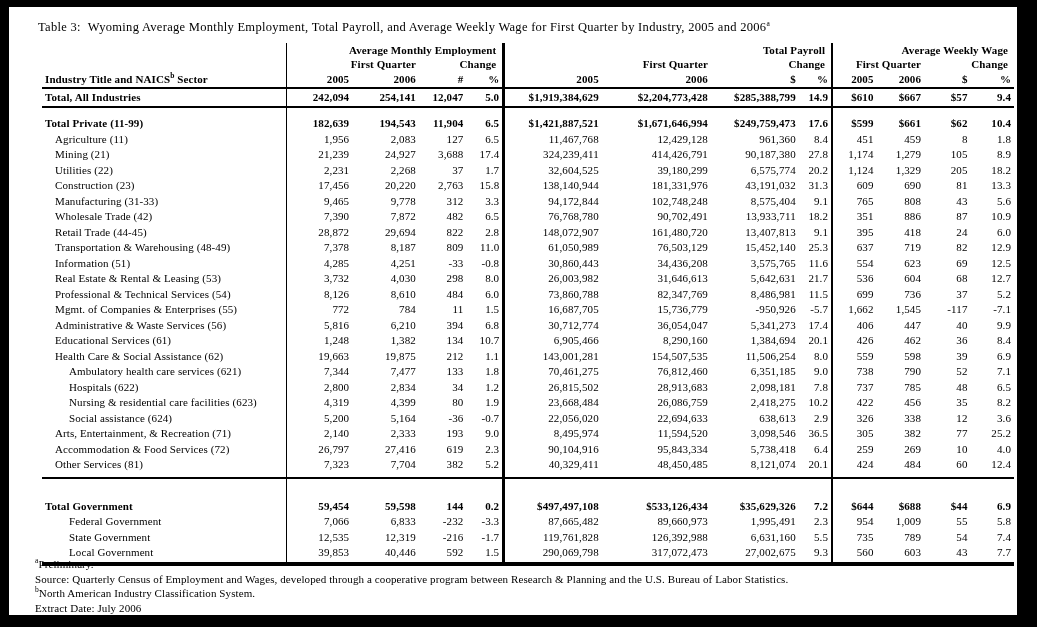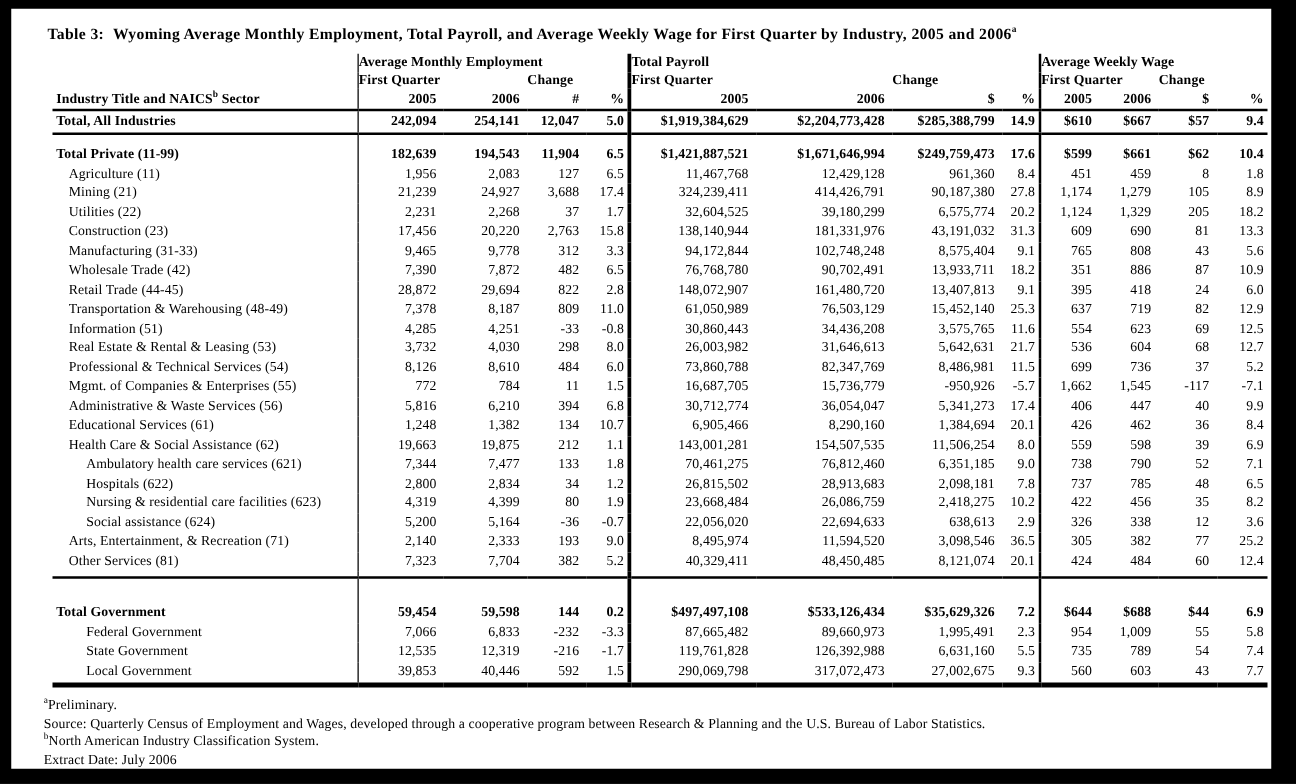--- a/index.html
+++ b/index.html
@@ -1,36 +1,36 @@
 <!DOCTYPE html>
 <html><head>
 <meta charset="utf-8">
 <style>
   html,body{margin:0;padding:0;}
   body{width:1037px;height:627px;overflow:hidden;background:#000;
        font-family:"Liberation Serif","DejaVu Serif",serif;color:#000;}
   .frame{position:absolute;left:0;top:0;width:1037px;height:627px;background:#000;}
   .page{position:absolute;left:9px;top:7px;right:20px;bottom:12px;background:#fff;}
-  .title{position:absolute;left:29px;top:13px;font-size:12.5px;font-weight:bold;
+  .title{position:absolute;left:29px;top:13px;font-size:12.5px;font-weight:normal;
          letter-spacing:0.3px;white-space:nowrap;}
   .title .tmain{margin-left:7px;}
   sup{font-size:7.5px;vertical-align:super;line-height:0;}
   #tbl{position:absolute;left:33px;top:36px;width:972px;border-collapse:collapse;
        table-layout:fixed;font-size:11px;letter-spacing:0.1px;}
   #tbl th,#tbl td{padding:0 6px 0 0;margin:0;font-weight:normal;white-space:nowrap;
        overflow:hidden;text-align:right;line-height:15.5px;height:15.5px;}
   #tbl .lbl{text-align:left;padding-left:3px;padding-right:0;}
   #tbl .ind1{padding-left:13px;}
   #tbl .ind2{padding-left:27px;}
   #tbl .pct{padding-right:3px;}
   #tbl .g1{border-left:1px solid #000;}
   #tbl .g2{border-left:3px solid #000;}
   #tbl .g3{border-left:2px solid #000;}
   #tbl thead th,#tbl thead td{font-weight:bold;}
-  #tbl thead .grp{text-align:left;margin-top:36px;}
+  #tbl thead .grp{text-align:right;margin-top:36px;}
   #tbl tr.r1 td,#tbl tr.r1 th{height:15px;line-height:15px;}
   #tbl tr.r2 td,#tbl tr.r2 th{height:13px;line-height:13px;}
   #tbl tr.r3 td,#tbl tr.r3 th{height:16px;line-height:16px;border-bottom:2px solid #000;
        vertical-align:bottom;}
   #tbl .total th,#tbl .total td{font-weight:bold;}
   #tbl .row-total-all th,#tbl .row-total-all td{font-weight:bold;border-bottom:2px solid #000;
        height:17px;line-height:17px;}
   #tbl .row-total-gov th,#tbl .row-total-gov td{font-weight:bold;border-top:2px solid #000;
        padding-top:20px;}
   #tbl .row-last th,#tbl .row-last td{border-bottom:4px solid #000000;padding-bottom:1px;}
@@ -427,20 +427,35 @@
             <td class="g2">8,495,974</td>
             <td>11,594,520</td>
             <td>3,098,546</td>
             <td class="pct">36.5</td>
             <td class="g3">305</td>
             <td>382</td>
             <td>77</td>
             <td class="pct">25.2</td>
           </tr>
           <tr>
+            <th class="lbl ind1">Accommodation &amp; Food Services (72)</th>
+            <td class="g1">26,797</td>
+            <td>27,416</td>
+            <td>619</td>
+            <td class="pct">2.3</td>
+            <td class="g2">90,104,916</td>
+            <td>95,843,334</td>
+            <td>5,738,418</td>
+            <td class="pct">6.4</td>
+            <td class="g3">259</td>
+            <td>269</td>
+            <td>10</td>
+            <td class="pct">4.0</td>
+          </tr>
+          <tr>
             <th class="lbl ind1">Other Services (81)</th>
             <td class="g1">7,323</td>
             <td>7,704</td>
             <td>382</td>
             <td class="pct">5.2</td>
             <td class="g2">40,329,411</td>
             <td>48,450,485</td>
             <td>8,121,074</td>
             <td class="pct">20.1</td>
             <td class="g3">424</td>

